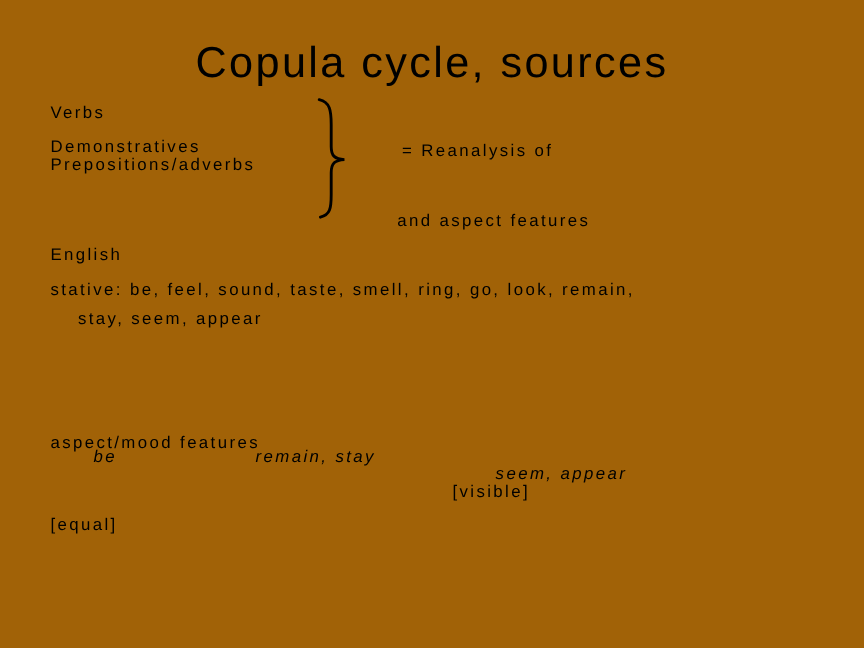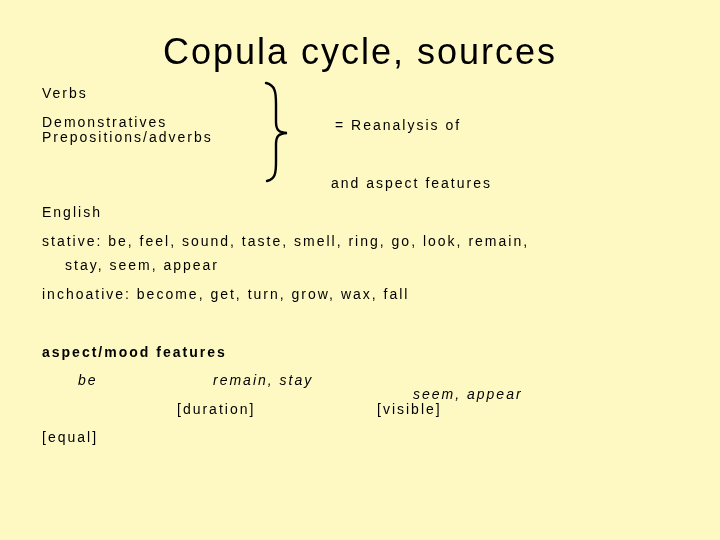--- a/index.html
+++ b/index.html
@@ -24,55 +24,53 @@
     white-space: nowrap;
   }
   .line {
     position: absolute;
     left: 42px;
     font-size: 14px;
     line-height: 24px;
     letter-spacing: 2px;
     white-space: nowrap;
   }
-  .bold { font-weight: bold; }
+  .bold { font-weight: normal; margin-top: 16px; }
   .italic { font-style: italic; margin-left: 36px; }
   .brace {
     position: absolute;
     left: 261px;
     top: 80px;
   }
 </style>
 </head>
 <body>
 
-<div class="slide" style="background: #fef9c3; color: rgb(0, 0, 0);">
+<div class="slide" style="background: #a16207; color: rgb(0, 0, 0);">
 
   <div class="title">Copula cycle, sources</div>
 
   <div class="line" style="top:81px">Verbs</div>
   <div class="line" style="top:110px">Demonstratives</div>
   <div class="line" style="top:125px">Prepositions/adverbs</div>
 
   <svg class="brace" width="32" height="104" viewBox="0 0 32 104" aria-hidden="true">
     <path d="M 5 3 C 14 5, 15 12, 15 24 L 15 42 C 15 50, 18 52.5, 26 53 C 18 53.5, 15 56, 15 64 L 15 82 C 15 94, 14 99, 6 101" fill="none" stroke="#000000" stroke-width="2.4" stroke-linecap="round"></path>
   </svg>
 
   <div class="line" style="left:335px;top:113px">= Reanalysis of</div>
   <div class="line" style="left:331px;top:171px">and aspect features</div>
 
   <div class="line" style="top:200px">English</div>
   <div class="line" style="top:229px">stative: be, feel, sound, taste, smell, ring, go, look, remain,</div>
   <div class="line" style="left:65px;top:253px">stay, seem, appear</div>
-  <div class="line" style="top:282px">inchoative: become, get, turn, grow, wax, fall</div>
 
   <div class="line bold" style="top:340px">aspect/mood features</div>
 
   <div class="line italic" style="left:42px;top:368px">be</div>
   <div class="line italic" style="left:177px;top:368px">remain, stay</div>
   <div class="line italic" style="left:377px;top:382px">seem, appear</div>
 
-  <div class="line" style="left:177px;top:397px">[duration]</div>
   <div class="line" style="left:377px;top:397px">[visible]</div>
 
   <div class="line" style="top:425px">[equal]</div>
 
 </div>
 
 </body></html>

